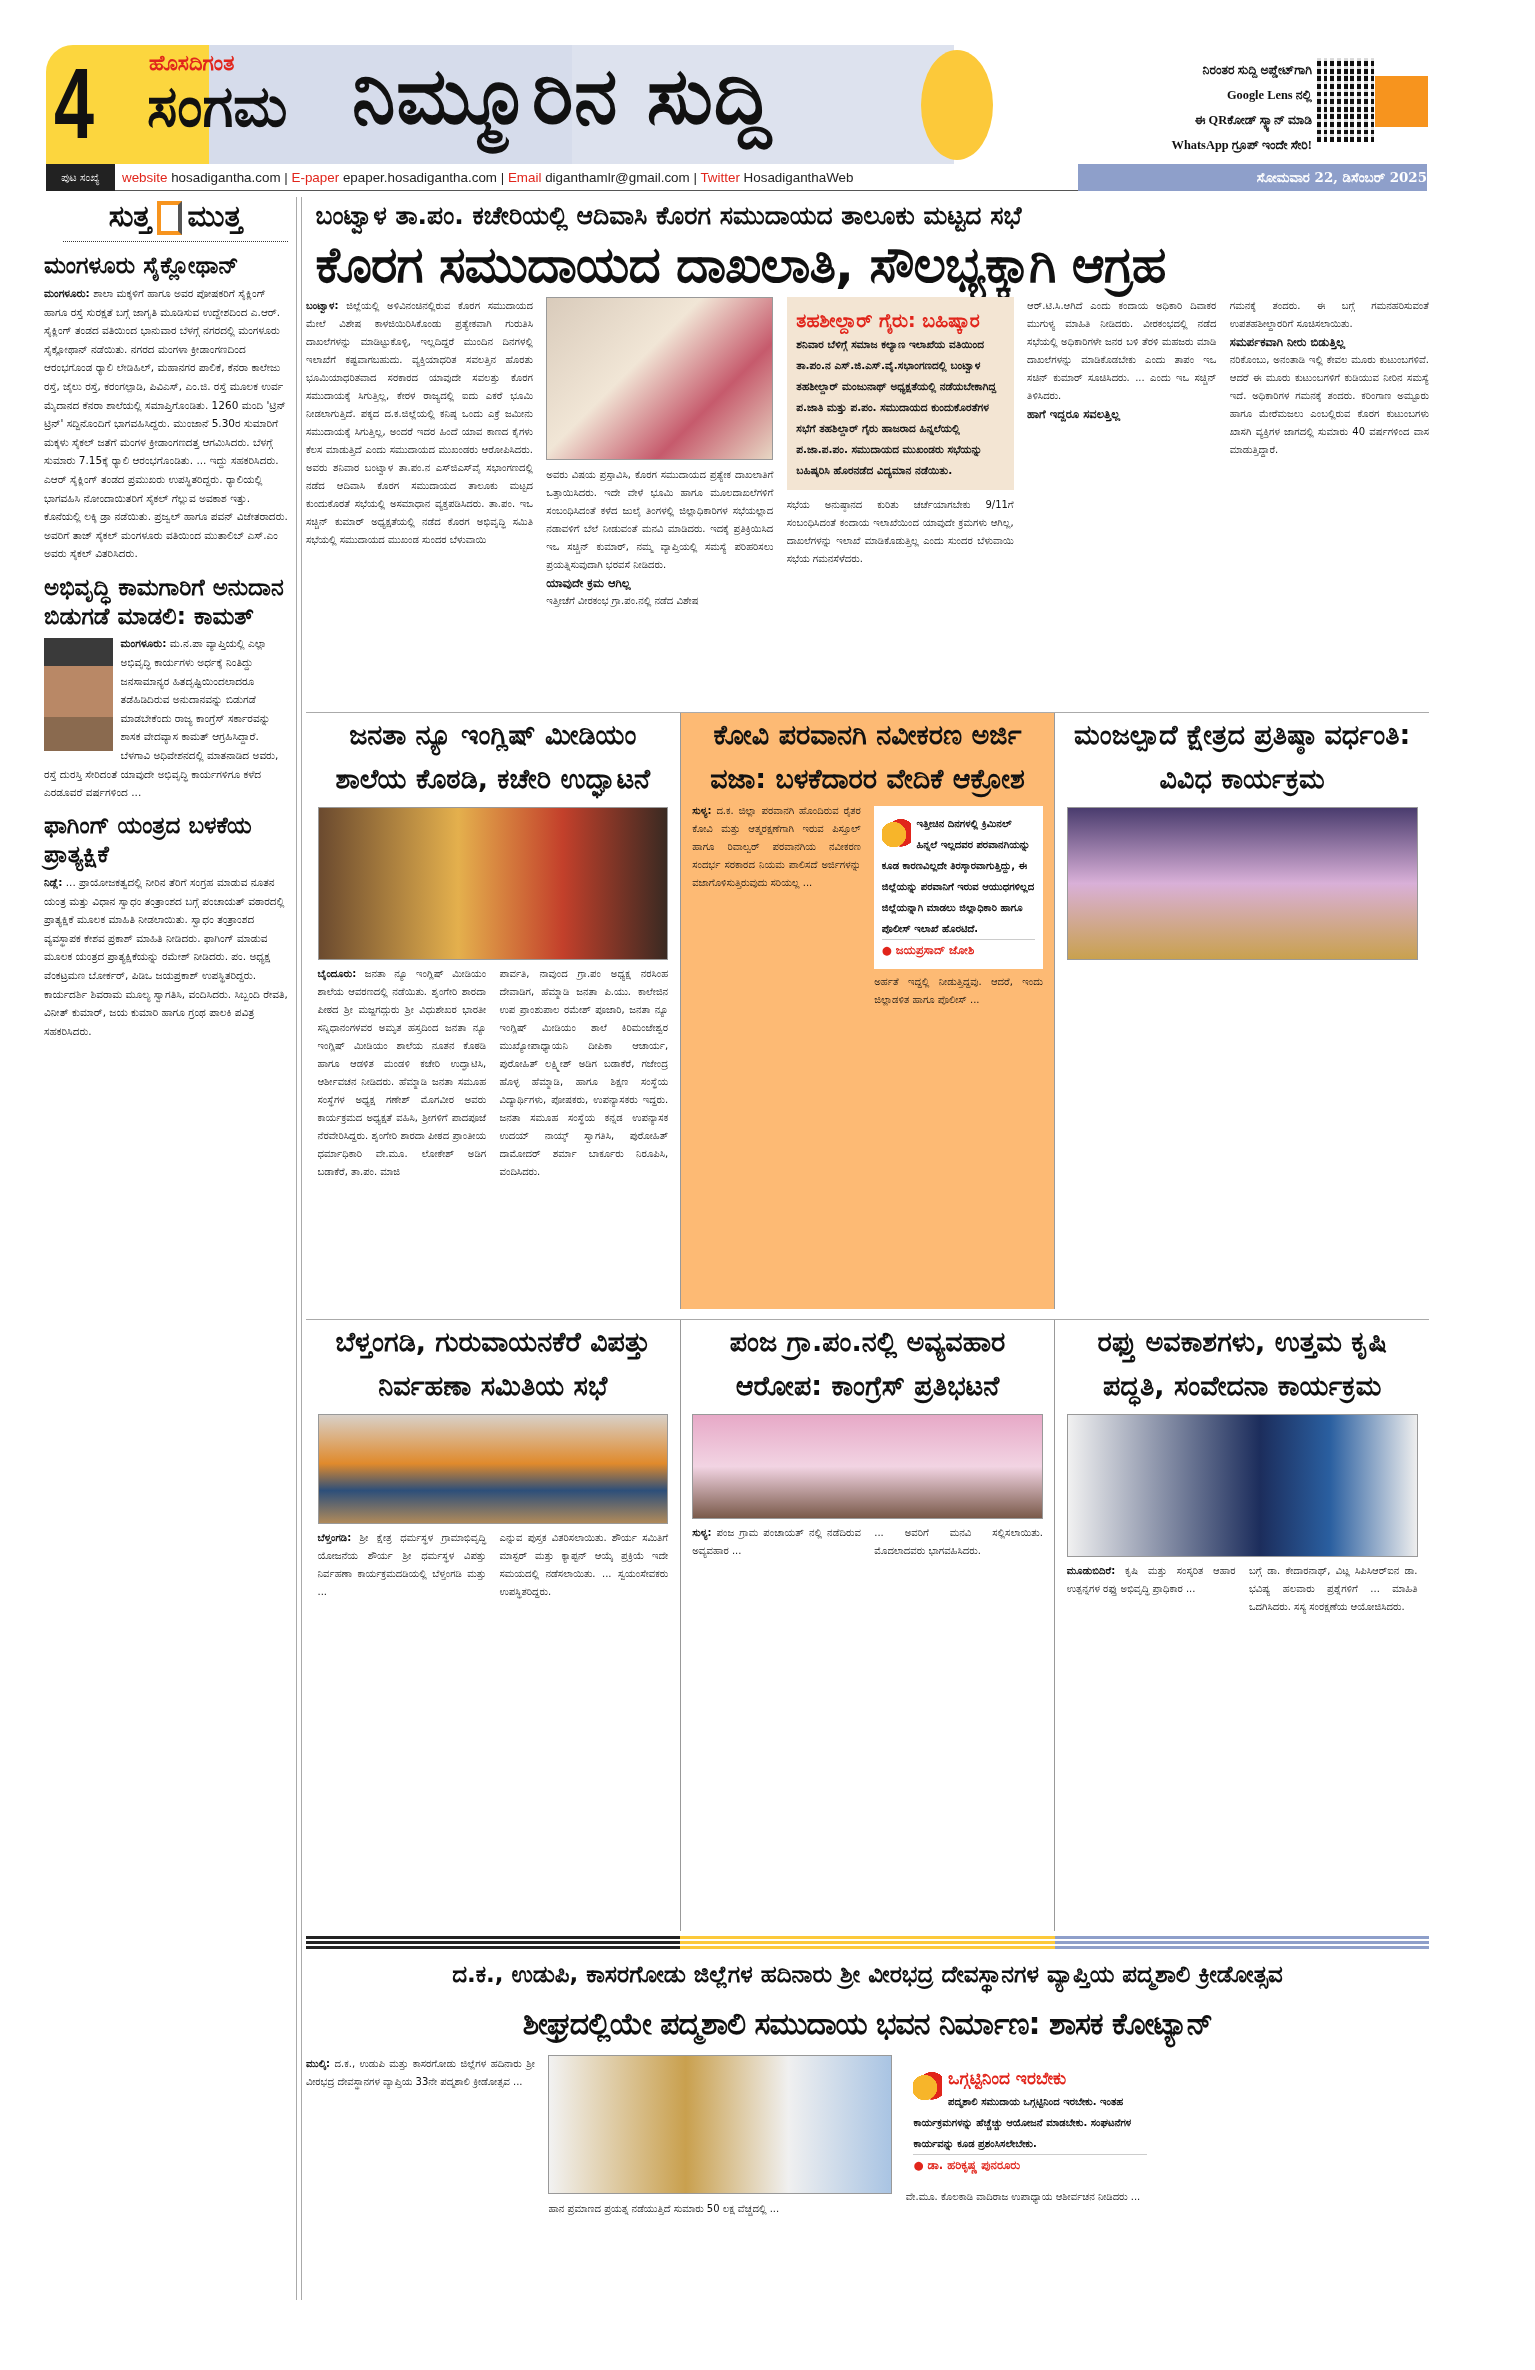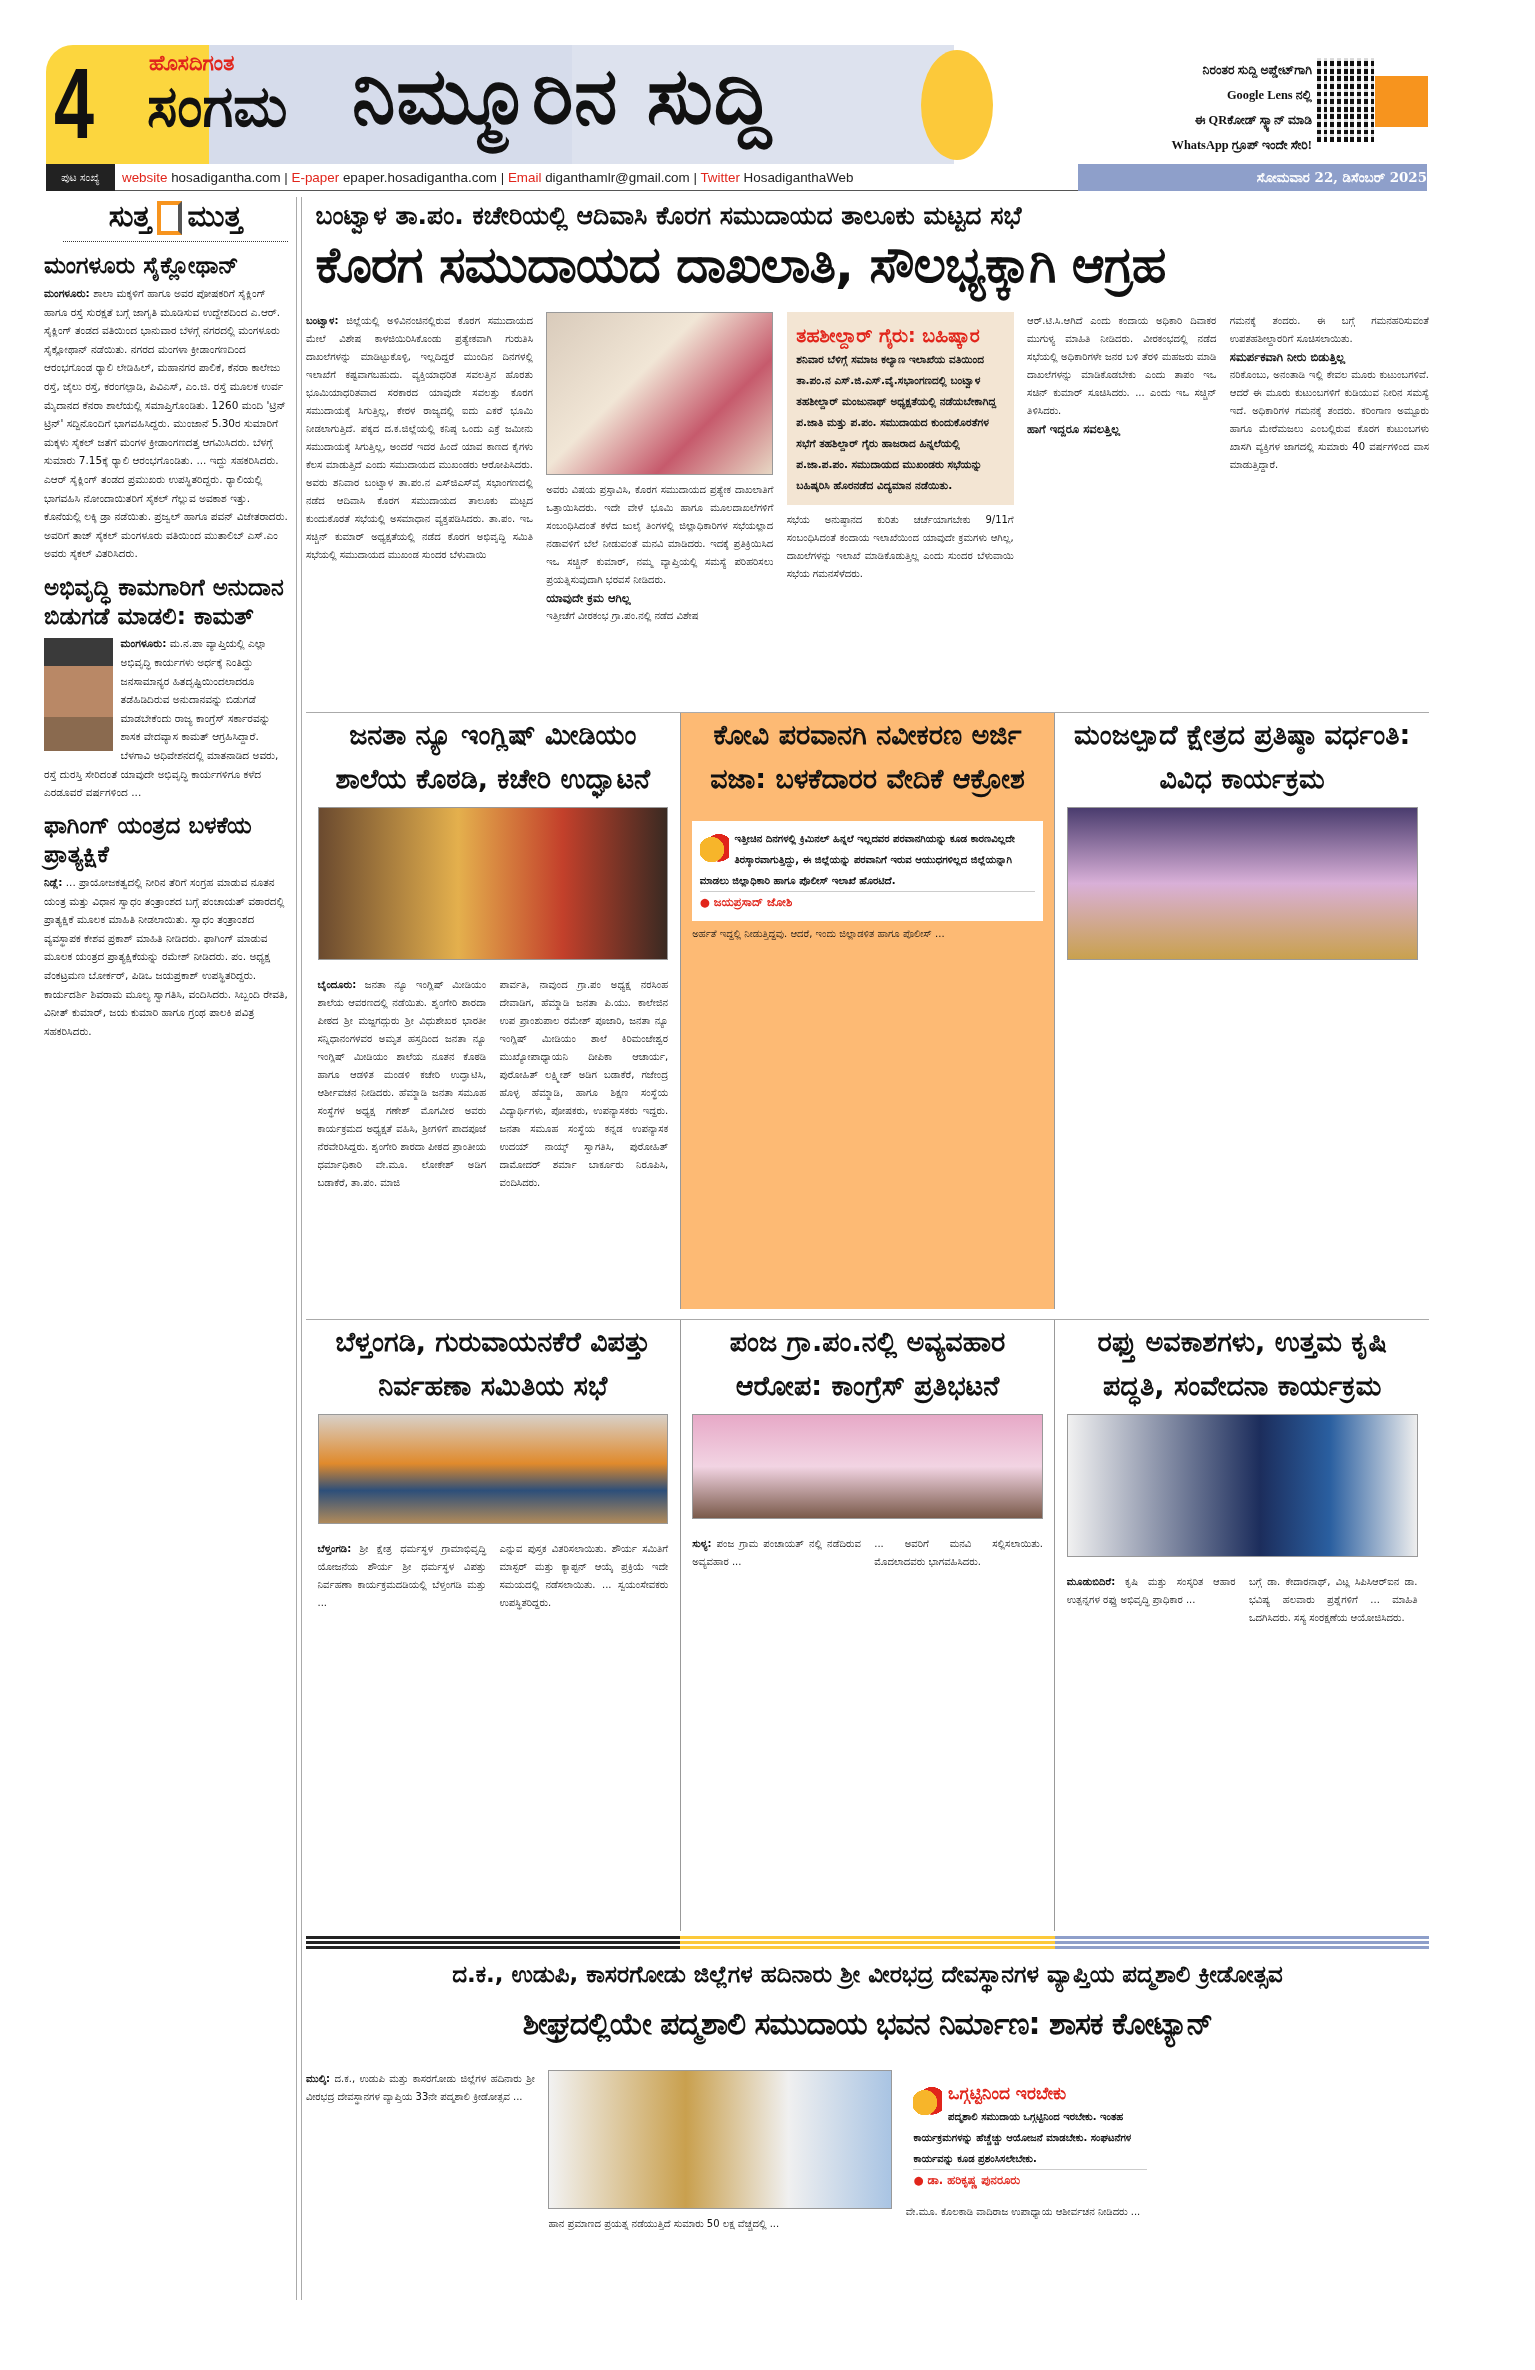--- a/index.html
+++ b/index.html
@@ -27,21 +27,21 @@
 .leftcol{position:absolute;left:44px;top:201px;width:244px}
 .lc-logo{font:bold 29px/1 "DejaVu Sans",sans-serif;text-align:center;margin-left:19px;padding-bottom:5.7px;border-bottom:1.9px dotted #333;position:relative}
 .lc-logo .door{display:inline-block;width:25px;height:34px;border:4.8px solid #f7941e;border-right-color:#555;vertical-align:middle;margin:0 5.7px}
 .lc-h{font:bold 23px/29px "DejaVu Sans",sans-serif;margin:9.6px 0 3.8px}
 .lc-p{font:10.5px/18.6px "DejaVu Sans",sans-serif}
 .lc-p b{font-weight:bold}
 .lc-photo{float:left;width:69px;height:113px;margin:3.8px 7.6px 3.8px 0;background:linear-gradient(#3a3a3a 0 25%,#b98866 25% 70%,#8a6a4f 70%)}
 .main{position:absolute;left:306px;top:197px;width:1123px}
 .kicker{font:bold 25px/38px "DejaVu Sans",sans-serif;white-space:nowrap}
 .bighead{font:bold 50px/61px "DejaVu Sans",sans-serif;white-space:nowrap;letter-spacing:-1px}
-.cols{display:flex;gap:13.4px;margin-top:16px}
+.cols{display:flex;gap:13.4px;margin-top:1px}
 .col{font:10px/18px "DejaVu Sans",sans-serif;text-align:justify}
 .col b{font-weight:bold}
 .photo{background:linear-gradient(135deg,#d9cbbb,#f1e6d6 40%,#c65a6c 70%,#e7d7c4);border:1px solid #999}
 .boxr{background:#f3e5d3;padding:9.6px}
 .boxr h4{color:#e1251b;font:bold 19px/27px "DejaVu Sans",sans-serif}
 .boxr p{font:bold 10.5px/21px "DejaVu Sans",sans-serif}
 .row3{position:absolute;left:306px;width:1123px;display:flex}
 .art{flex:1;padding:0 11.5px;border-right:1px solid #999}
 .art:last-child{border-right:none}
 .art h2{font:bold 27px/44px "DejaVu Sans",sans-serif;text-align:center;white-space:nowrap}
@@ -151,20 +151,21 @@
     <h2 style="white-space:normal">ಜನತಾ ನ್ಯೂ ಇಂಗ್ಲಿಷ್ ಮೀಡಿಯಂ ಶಾಲೆಯ ಕೊಠಡಿ, ಕಚೇರಿ ಉದ್ಘಾಟನೆ</h2>
     <div class="photo" style="height:153px;margin:5.7px 0;background:linear-gradient(90deg,#6b4a2f,#e4b04d 40%,#c3402b 70%,#3a2a22)"></div>
     <div class="cols">
         <div class="col" style="flex:1"><b>ಬೈಂದೂರು:</b> <span>ಜನತಾ ನ್ಯೂ ಇಂಗ್ಲಿಷ್ ಮೀಡಿಯಂ ಶಾಲೆಯ ಆವರಣದಲ್ಲಿ ನಡೆಯಿತು. ಶೃಂಗೇರಿ ಶಾರದಾ ಪೀಠದ ಶ್ರೀ ಮಜ್ಜಗದ್ಗುರು ಶ್ರೀ ವಿಧುಶೇಖರ ಭಾರತೀ ಸನ್ನಿಧಾನಂಗಳವರ ಅಮೃತ ಹಸ್ತದಿಂದ ಜನತಾ ನ್ಯೂ ಇಂಗ್ಲಿಷ್ ಮೀಡಿಯಂ ಶಾಲೆಯ ನೂತನ ಕೊಠಡಿ ಹಾಗೂ ಆಡಳಿತ ಮಂಡಳಿ ಕಚೇರಿ ಉದ್ಘಾಟಿಸಿ, ಆರ್ಶೀವಚನ ನೀಡಿದರು. ಹೆಮ್ಮಾಡಿ ಜನತಾ ಸಮೂಹ ಸಂಸ್ಥೆಗಳ ಅಧ್ಯಕ್ಷ ಗಣೇಶ್ ಮೊಗವೀರ ಅವರು ಕಾರ್ಯಕ್ರಮದ ಅಧ್ಯಕ್ಷತೆ ವಹಿಸಿ, ಶ್ರೀಗಳಿಗೆ ಪಾದಪೂಜೆ ನೆರವೇರಿಸಿದ್ದರು. ಶೃಂಗೇರಿ ಶಾರದಾ ಪೀಠದ ಪ್ರಾಂತೀಯ ಧರ್ಮಾಧಿಕಾರಿ ವೇ.ಮೂ. ಲೋಕೇಶ್ ಅಡಿಗ ಬಡಾಕೆರೆ, ತಾ.ಪಂ. ಮಾಜಿ</span></div>
         <div class="col" style="flex:1">ಪಾರ್ವತಿ, ನಾವುಂದ ಗ್ರಾ.ಪಂ ಅಧ್ಯಕ್ಷ ನರಸಿಂಹ ದೇವಾಡಿಗ, ಹೆಮ್ಮಾಡಿ ಜನತಾ ಪಿ.ಯು. ಕಾಲೇಜಿನ ಉಪ ಪ್ರಾಂಶುಪಾಲ ರಮೇಶ್ ಪೂಜಾರಿ, ಜನತಾ ನ್ಯೂ ಇಂಗ್ಲಿಷ್ ಮೀಡಿಯಂ ಶಾಲೆ ಕಿರಿಮಂಜೇಶ್ವರ ಮುಖ್ಯೋಪಾಧ್ಯಾಯನಿ ದೀಪಿಕಾ ಆಚಾರ್ಯ, ಪುರೋಹಿತ್ ಲಕ್ಷ್ಮೀಶ್ ಅಡಿಗ ಬಡಾಕೆರೆ, ಗಜೇಂದ್ರ ಹೊಳ್ಳ ಹೆಮ್ಮಾಡಿ, ಹಾಗೂ ಶಿಕ್ಷಣ ಸಂಸ್ಥೆಯ ವಿದ್ಯಾರ್ಥಿಗಳು, ಪೋಷಕರು, ಉಪನ್ಯಾಸಕರು ಇದ್ದರು. ಜನತಾ ಸಮೂಹ ಸಂಸ್ಥೆಯ ಕನ್ನಡ ಉಪನ್ಯಾಸಕ ಉದಯ್ ನಾಯ್ಕ್ ಸ್ವಾಗತಿಸಿ, ಪುರೋಹಿತ್ ದಾಮೋದರ್ ಶರ್ಮಾ ಬಾರ್ಕೂರು ನಿರೂಪಿಸಿ, ವಂದಿಸಿದರು.</div>
       </div>
   </div>
   <div class="art gray">
     <h2 style="white-space:normal">ಕೋವಿ ಪರವಾನಗಿ ನವೀಕರಣ ಅರ್ಜಿ ವಜಾ: ಬಳಕೆದಾರರ ವೇದಿಕೆ ಆಕ್ರೋಶ</h2>
     <div class="cols">
+      <div class="col" style="flex:1"><b>ಸುಳ್ಯ:</b> <span>ದ.ಕ. ಜಿಲ್ಲಾ ಪರವಾನಗಿ ಹೊಂದಿರುವ ರೈತರ ಕೋವಿ ಮತ್ತು ಆತ್ಮರಕ್ಷಣೆಗಾಗಿ ಇರುವ ಪಿಸ್ತೂಲ್ ಹಾಗೂ ರಿವಾಲ್ವರ್ ಪರವಾನಗಿಯ ನವೀಕರಣ ಸಂದರ್ಭ ಸರಕಾರದ ನಿಯಮ ಪಾಲಿಸದೆ ಅರ್ಜಿಗಳನ್ನು ವಜಾಗೊಳಿಸುತ್ತಿರುವುದು ಸರಿಯಲ್ಲ ...</span></div>
       <div style="flex:1">
         <div class="quote">
             <span class="qm"></span>
             <p>ಇತ್ತೀಚಿನ ದಿನಗಳಲ್ಲಿ ಕ್ರಿಮಿನಲ್ ಹಿನ್ನಲೆ ಇಲ್ಲದವರ ಪರವಾನಗಿಯನ್ನು ಕೂಡ ಕಾರಣವಿಲ್ಲದೇ ತಿರಸ್ಕಾರವಾಗುತ್ತಿದ್ದು, ಈ ಜಿಲ್ಲೆಯನ್ನು ಪರವಾನಿಗೆ ಇರುವ ಆಯುಧಗಳಿಲ್ಲದ ಜಿಲ್ಲೆಯನ್ನಾಗಿ ಮಾಡಲು ಜಿಲ್ಲಾಧಿಕಾರಿ ಹಾಗೂ ಪೊಲೀಸ್ ಇಲಾಖೆ ಹೊರಟಿದೆ.</p>
             <div class="by">● <span>ಜಯಪ್ರಸಾದ್ ಜೋಶಿ</span></div>
           </div>
         <div class="col">ಅರ್ಹತೆ ಇದ್ದಲ್ಲಿ ನೀಡುತ್ತಿದ್ದವು. ಆದರೆ, ಇಂದು ಜಿಲ್ಲಾಡಳಿತ ಹಾಗೂ ಪೊಲೀಸ್ ...</div>
       </div>
     </div>
   </div>

